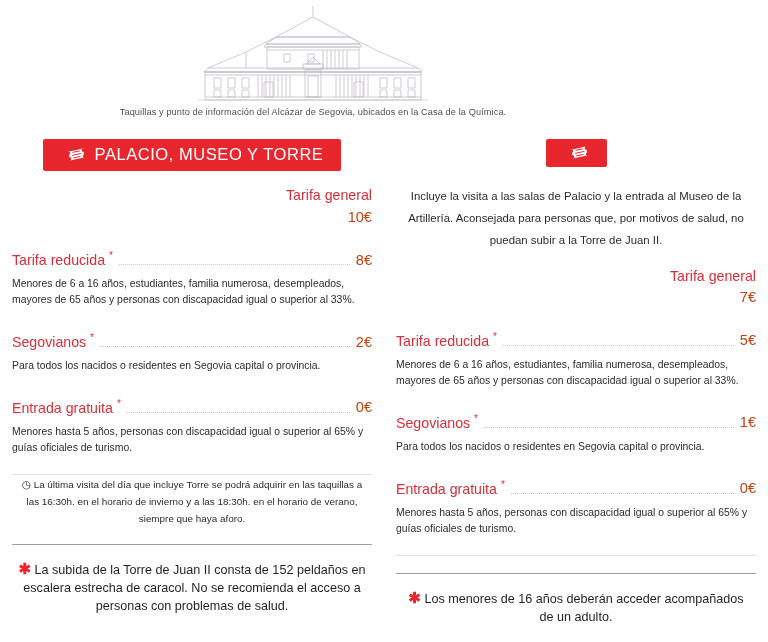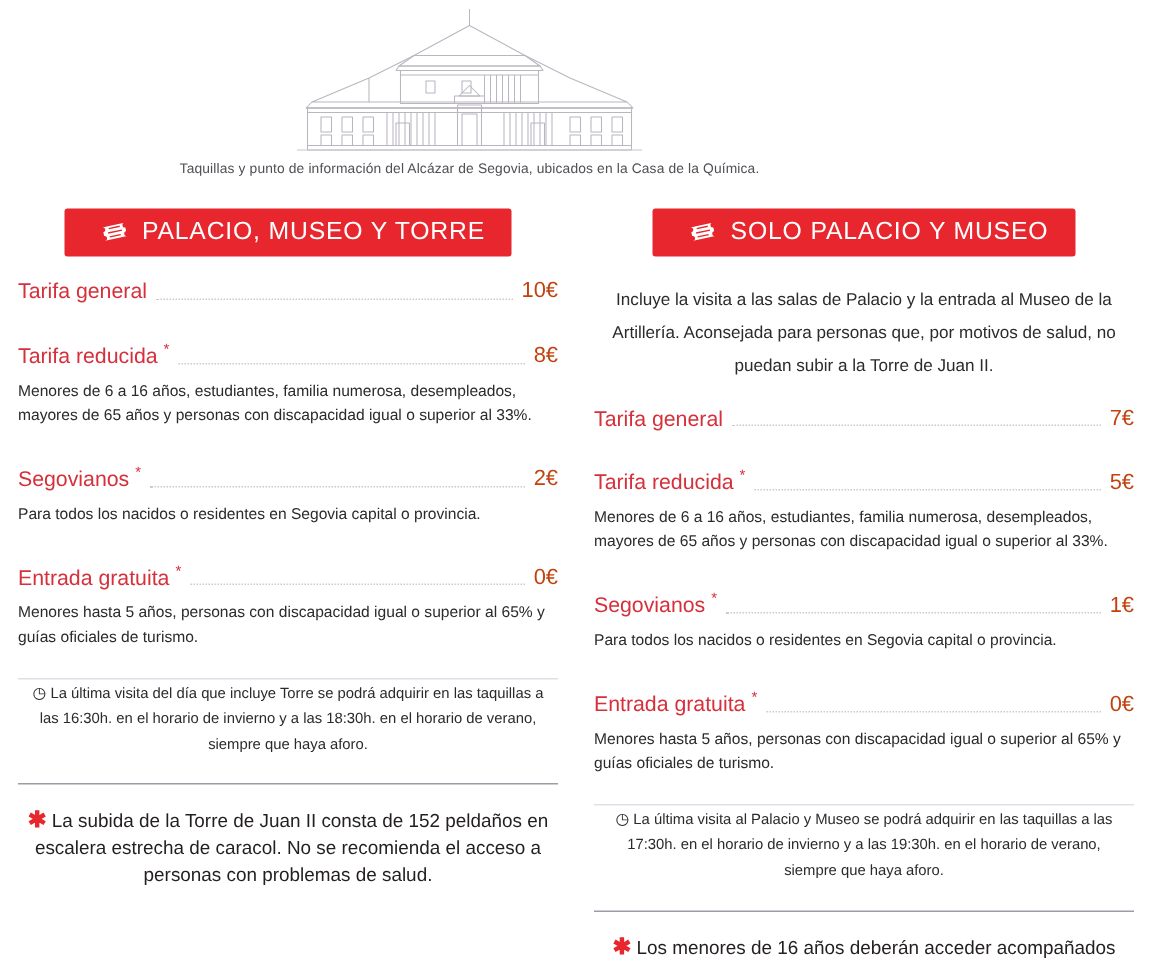--- a/index.html
+++ b/index.html
@@ -78,21 +78,21 @@
     font-size: 12px;
   }
 
   
   .prices { margin-top: 14px; }
   .price-row {
     display: flex;
     align-items: flex-end;
     margin-top: 24px;
   }
-  .price-row:first-child { margin-top: 0; }
+  .price-row:first-child { margin-top: 0; flex-direction: column; }
   .price-name {
     color: #d5303b;
     font-size: 14.2px;
     white-space: nowrap;
     line-height: 1.2;
   }
   .price-name .sup {
     font-size: 10px;
     vertical-align: super;
     color: #d5303b;
@@ -315,21 +315,20 @@
       <div class="banner-wrap">
         <div class="banner">
           <svg class="ticket-icon" width="19" height="15" viewBox="0 0 19 15">
             <g transform="rotate(-12 9.5 7.5)">
               <path d="M2 3 h15 a1.6 1.6 0 0 0 0 3.2 v2.6 a1.6 1.6 0 0 0 0 3.2 h-15 a1.6 1.6 0 0 0 0-3.2 v-2.6 a1.6 1.6 0 0 0 0-3.2 z" fill="#ffffff"></path>
               <line x1="6" y1="4.6" x2="13.5" y2="4.6" stroke="#e8262d" stroke-width="0.9"></line>
               <line x1="5" y1="7.4" x2="14.5" y2="7.4" stroke="#e8262d" stroke-width="0.9"></line>
               <line x1="5.5" y1="10.2" x2="13" y2="10.2" stroke="#e8262d" stroke-width="0.9"></line>
             </g>
           </svg>
-          <span class="banner-label">SOLO PALACIO Y MUSEO</span>
         </div>
       </div>
 
       <div class="intro">
         <span>Incluye la visita a las salas de Palacio y la entrada al Museo de la Artillería. Aconsejada para personas que, por motivos de salud, no puedan subir a la Torre de Juan II.</span>
       </div>
 
       <div class="prices">
 
         <div class="price-row">
@@ -355,24 +354,20 @@
         <div class="price-row">
           <span class="price-name"><span>Entrada gratuita</span> <span class="sup">*</span></span>
           <span class="leader"></span>
           <span class="price-value">0€</span>
         </div>
         <div class="price-note">Menores hasta 5 años, personas con discapacidad igual o superior al 65% y guías oficiales de turismo.</div>
       </div>
 
       <div class="sep"></div>
 
-      <div class="clock-note">
-        <span class="clock-glyph">◷</span>
-        <span>La última visita al Palacio y Museo se podrá adquirir en las taquillas a las 17:30h. en el horario de invierno y a las 19:30h. en el horario de verano, siempre que haya aforo.</span>
-      </div>
 
       <div class="sep2"></div>
 
       <div class="warning">
         <span class="ast">✱</span>
         <span>Los menores de 16 años deberán acceder acompañados de un adulto.</span>
       </div>
     </div>
 
   </div>

